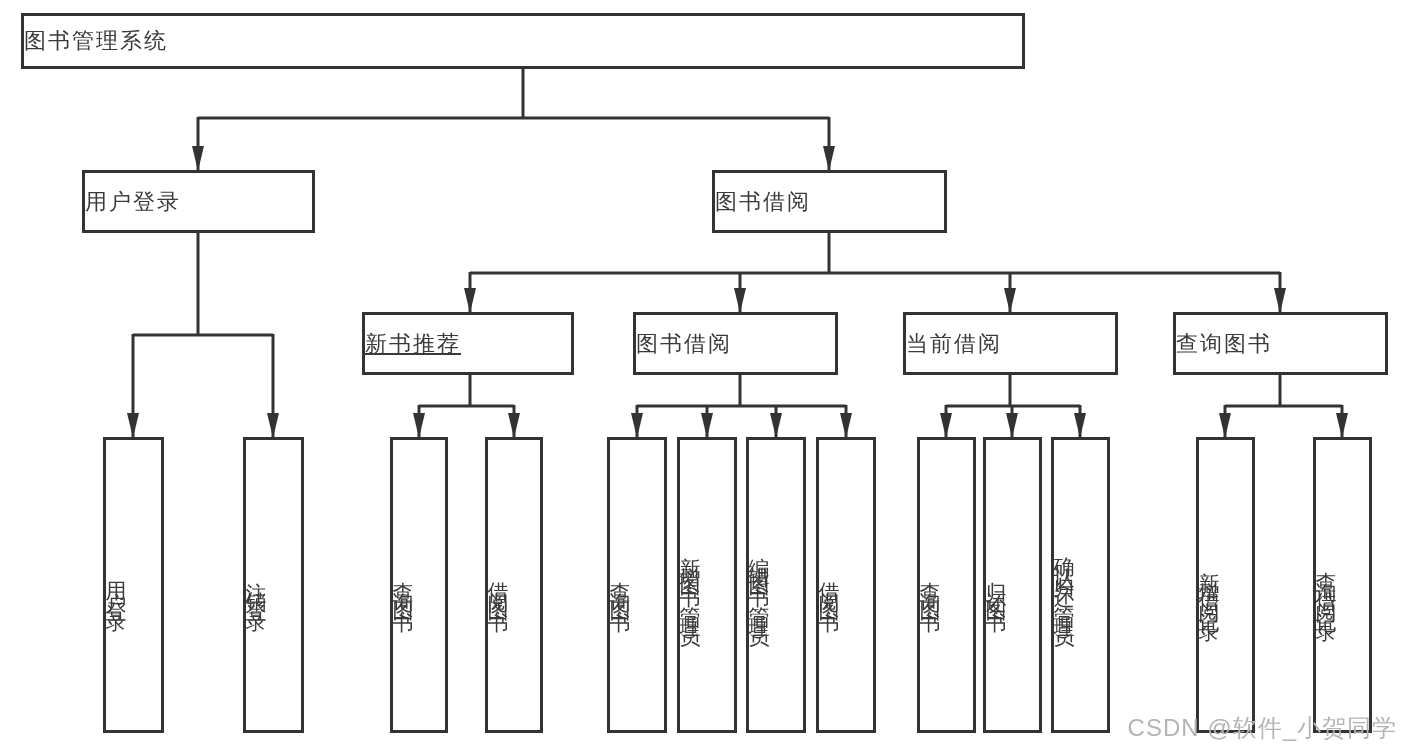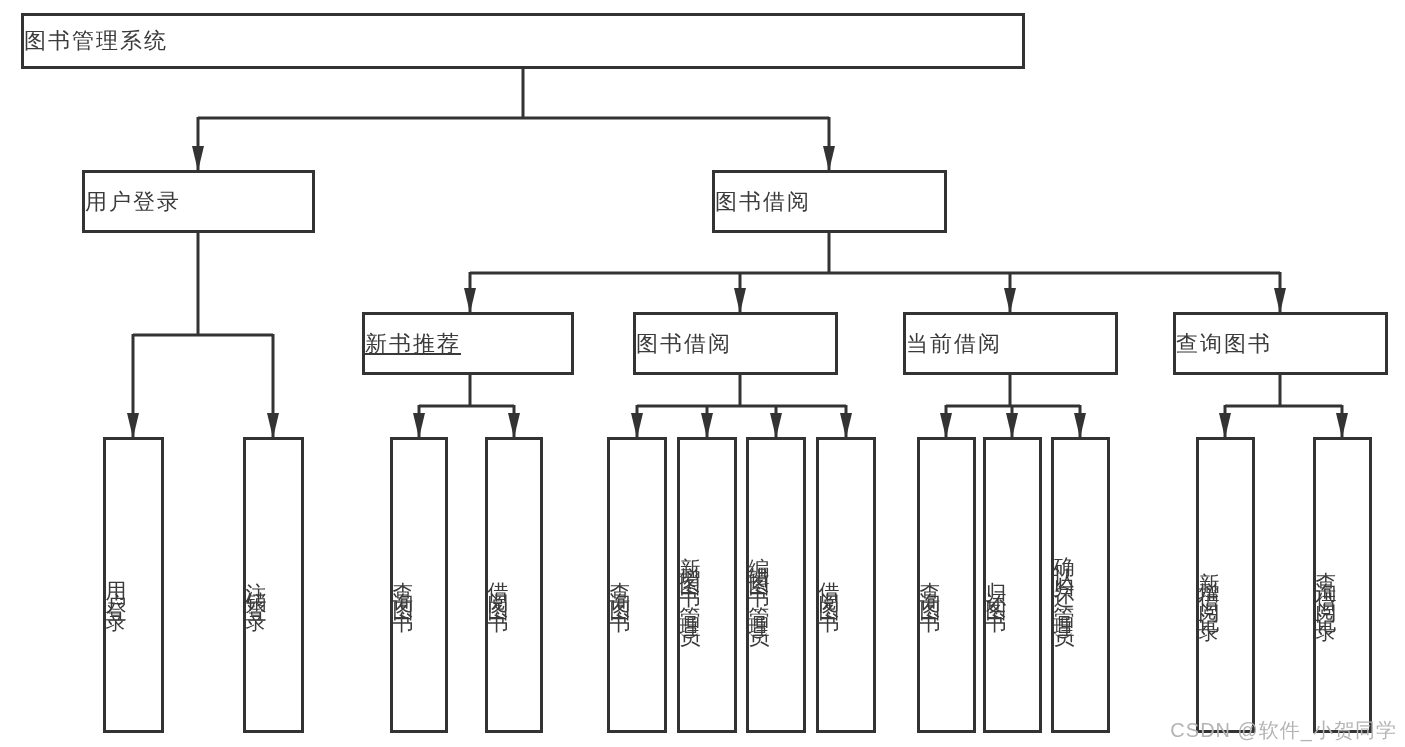--- a/index.html
+++ b/index.html
@@ -30,21 +30,21 @@
   .leaf .vtext{
     writing-mode:vertical-rl;
     text-orientation:mixed;
     font-size:21px;
     letter-spacing:10px;
     line-height:1;
   }
   .watermark{
     position:absolute;
     right:8px;bottom:3px;
-    font-size:20px;
+    font-size:24px;
     color:#b4b4b4;
     z-index:3;
     letter-spacing:1px;
   }
 </style>
 </head>
 <body>
 
 <div class="stage">
 

